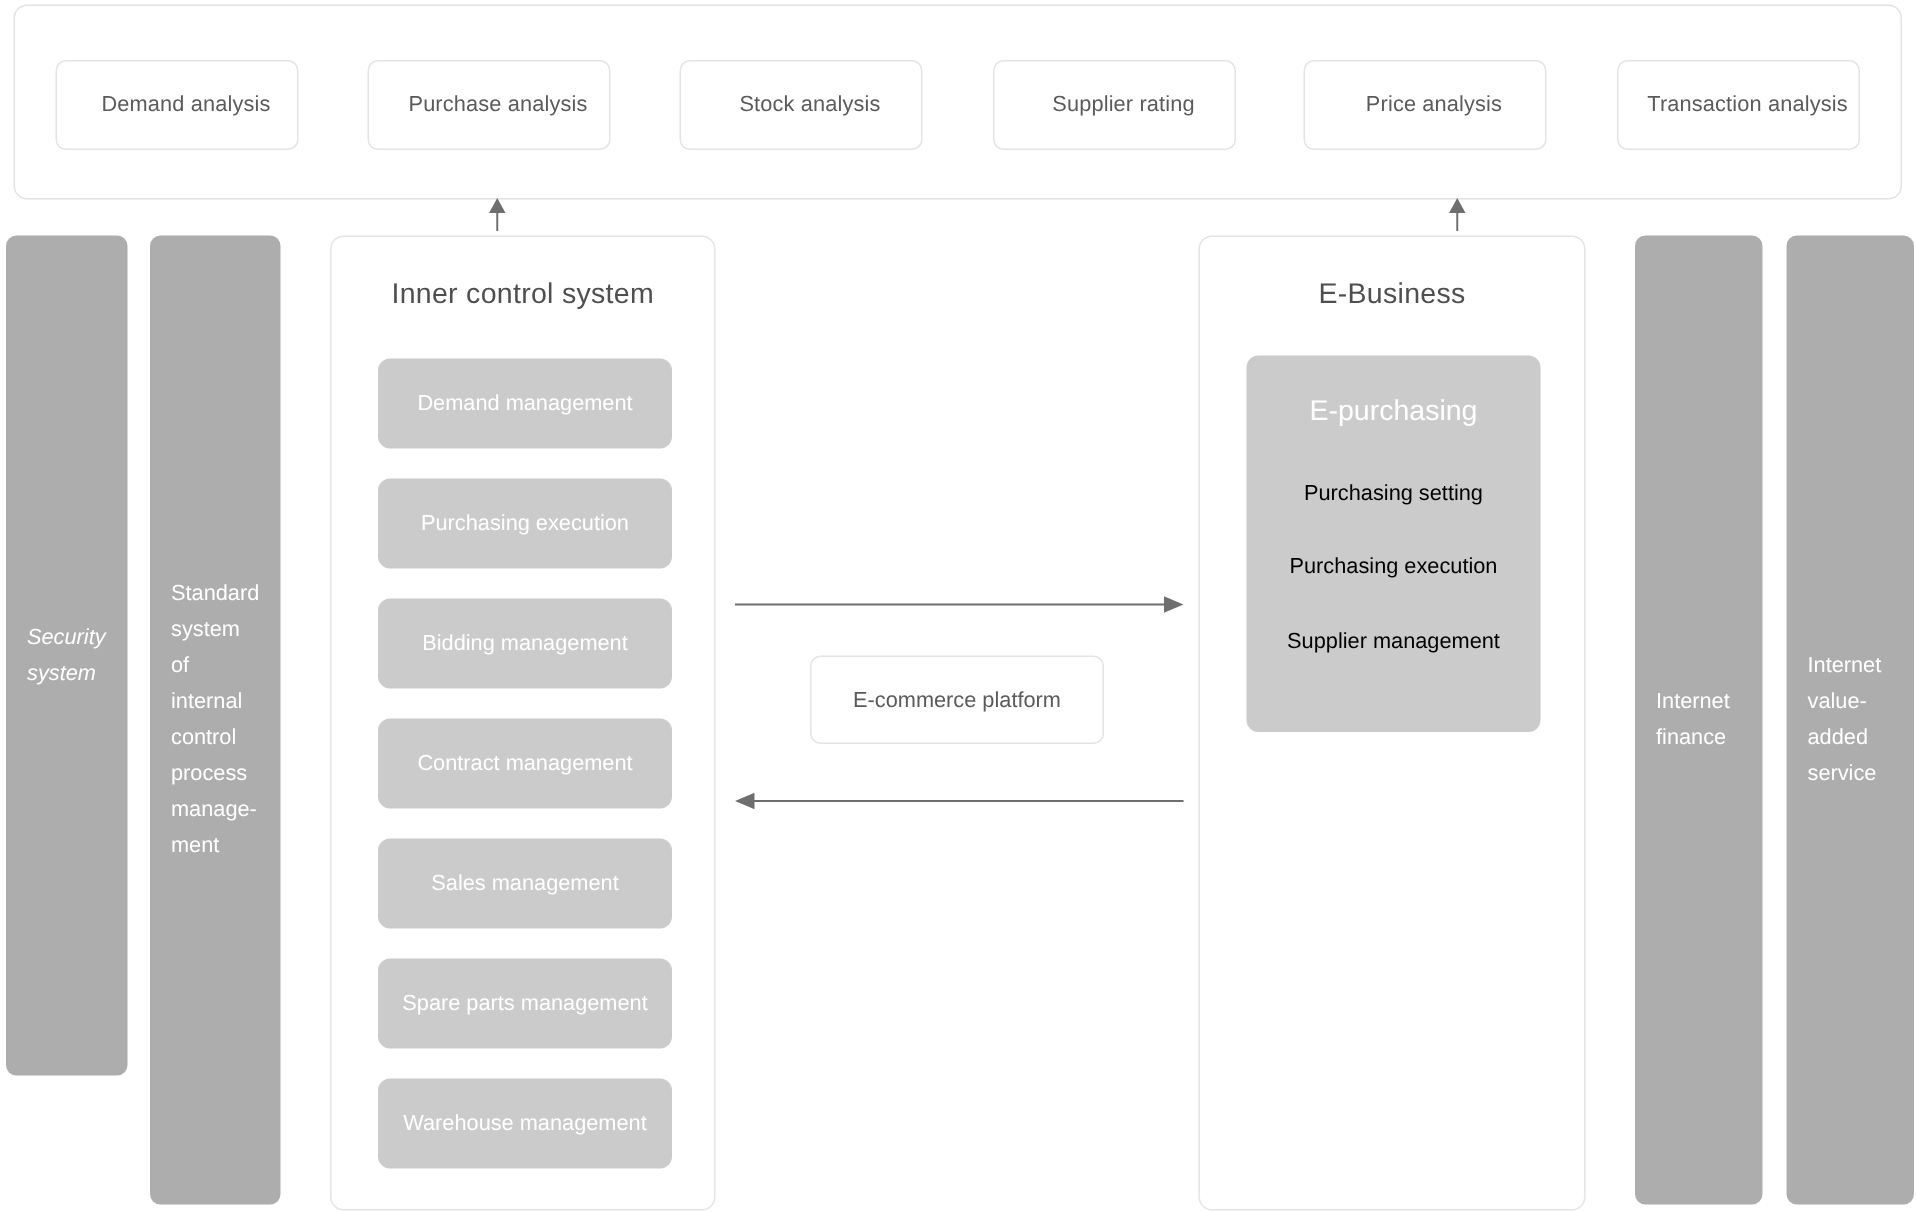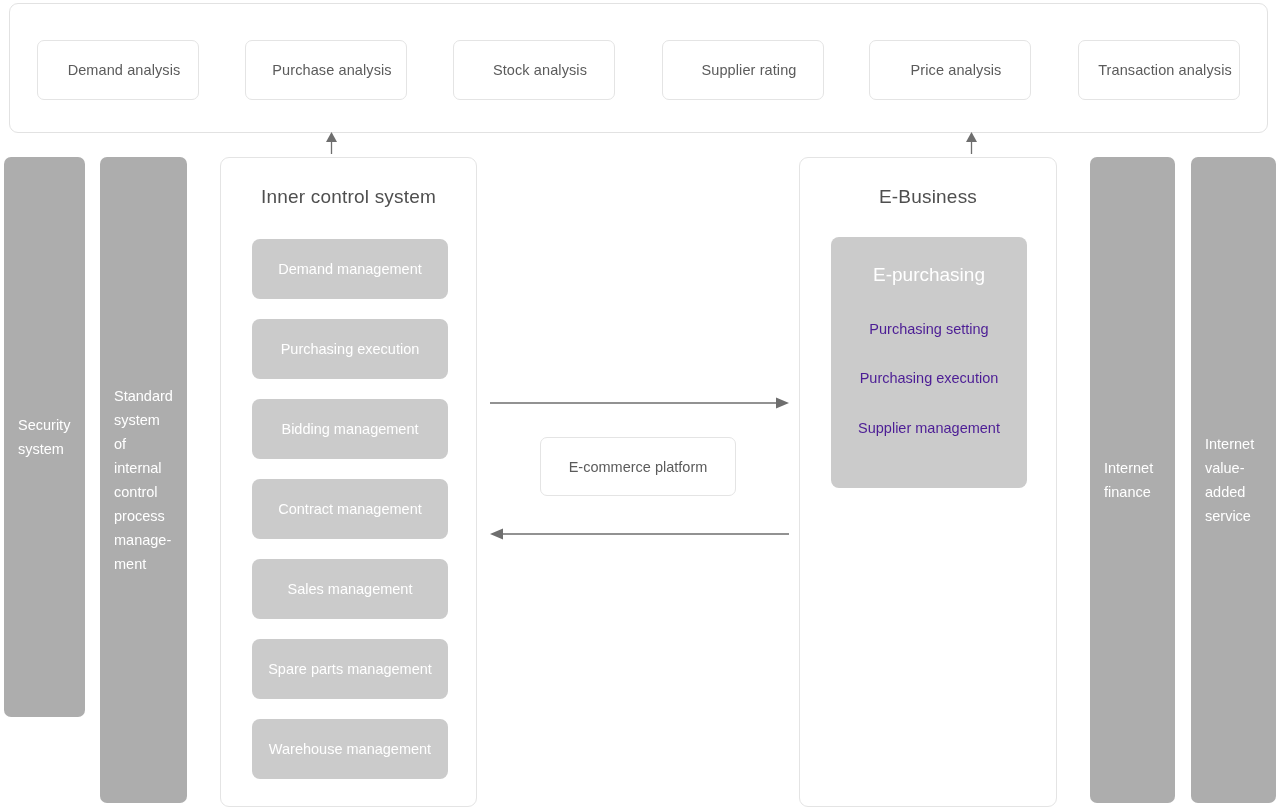--- a/index.html
+++ b/index.html
@@ -81,21 +81,21 @@
     border-radius: 8px;
     color: #ffffff;
     padding-left: 20px;
   }
   .group-title {
     position: absolute; left: 0; right: 0; text-align: center;
     font-size: 19px; color: #ffffff;
   }
   .group-item {
     position: absolute; left: 0; right: 0; text-align: center;
-    font-size: 14.5px; color: #4c1d95; white-space: nowrap;
+    font-size: 14.5px; color: #000000; white-space: nowrap;
   }
 
   
   .platform-card {
     position: absolute;
     left: 540px; top: 437px;
     width: 196px; height: 59px;
     border: 1px solid #e4e4e4;
     border-radius: 7px;
     background: #ffffff;
@@ -137,21 +137,21 @@
   <svg class="arrow-svg" style="left:322px; top:132px; width:20px; height:22px;">
     <line class="arrow-line" x1="9.5" y1="22" x2="9.5" y2="6"></line>
     <polygon class="arrow-head" points="9.5,0 15,10 4,10"></polygon>
   </svg>
 
   <svg class="arrow-svg" style="left:962px; top:132px; width:20px; height:22px;">
     <line class="arrow-line" x1="9.5" y1="22" x2="9.5" y2="6"></line>
     <polygon class="arrow-head" points="9.5,0 15,10 4,10"></polygon>
   </svg>
 
-  <div class="side-col" style="left:4px; top:157px; width:81px; height:560px;">
+  <div class="side-col" style="left:4px; top:157px; width:81px; height:560px;font-style:italic;">
     <div class="side-label">Security system</div>
   </div>
 
   <div class="side-col" style="left:100px; top:157px; width:87px; height:646px;">
     <div class="side-label">Standard system of internal control process manage-ment</div>
   </div>
 
   <div class="panel" style="left:220px; top:157px; width:257px; height:650px;">
     <div class="panel-title" style="top:28px;">Inner control system</div>
 

